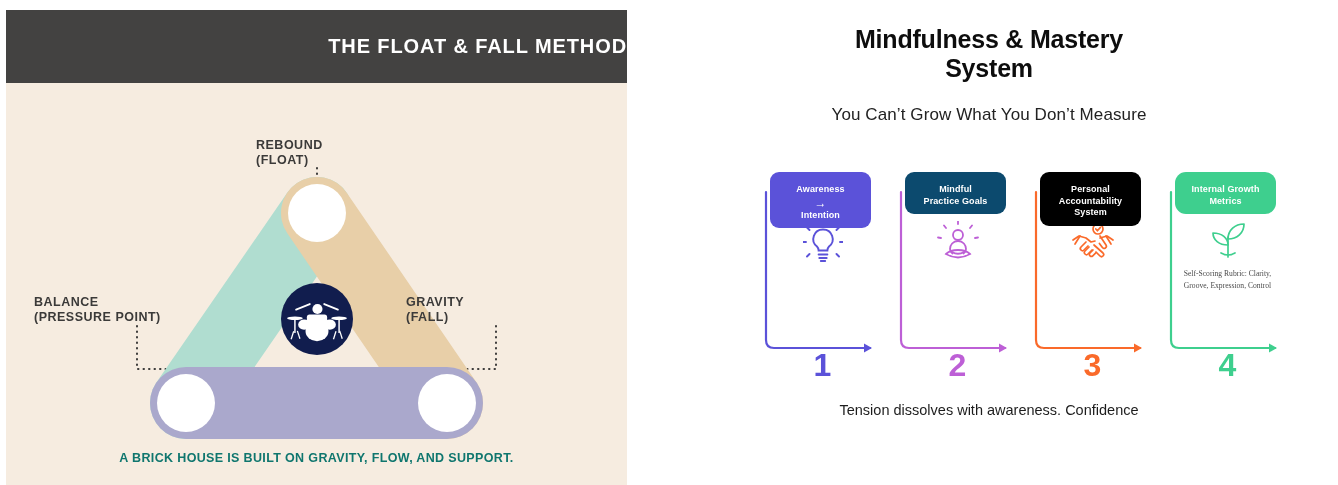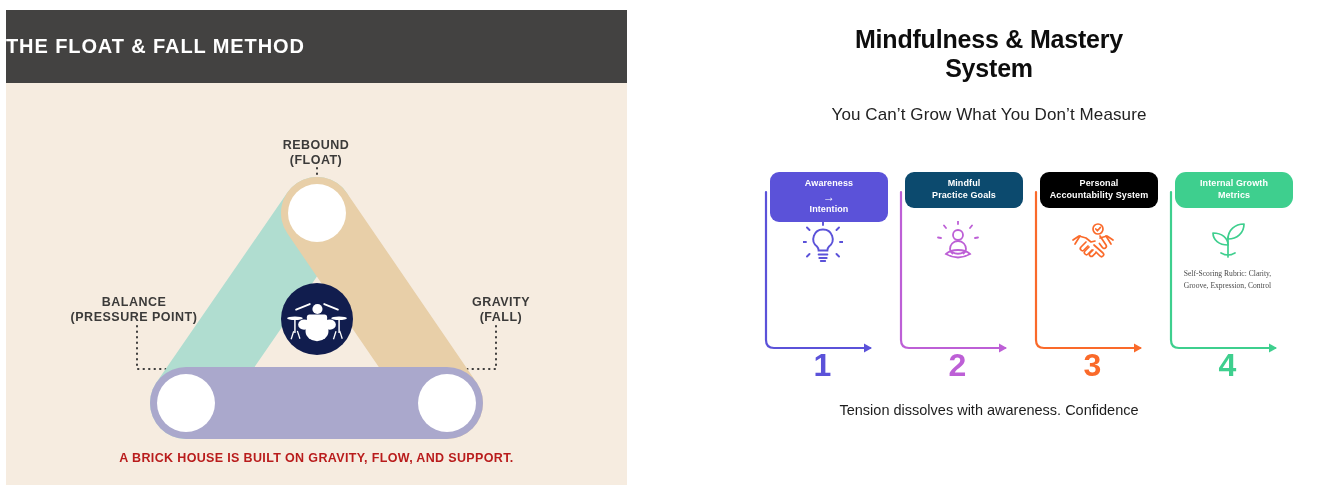--- a/index.html
+++ b/index.html
@@ -14,21 +14,21 @@
 
   
   .left-panel{
     position:absolute;left:6px;top:10px;width:621px;height:475px;
     background:#f6ece0;
     overflow:hidden;
   }
   .left-header{
     position:absolute;left:0;top:0;width:621px;height:73px;
     background:#434241;
-    display:flex;align-items:center;justify-content:flex-start;
+    display:flex;align-items:center;justify-content:flex-end;
   }
   .left-header-title{
     color:#ffffff;
     font-size:20px;
     font-weight:bold;
     letter-spacing:0.9px;
     text-align:center;
     font-family:"Liberation Sans", sans-serif;
   }
 
@@ -36,32 +36,31 @@
 
   .tri-svg{position:absolute;left:0;top:0;}
 
   .node-label{
     position:absolute;
     color:#3b3a39;
     font-size:12.5px;
     font-weight:bold;
     letter-spacing:0.5px;
     line-height:15px;
-    text-align:center;
     white-space:nowrap;
     font-family:"Liberation Sans", sans-serif;
   }
   .lbl-rebound{left:250px;top:55px;width:120px;}
   .lbl-balance{left:28px;top:212px;width:200px;}
   .lbl-gravity{left:400px;top:212px;width:190px;}
 
   .left-footer{
     position:absolute;left:0;bottom:18px;width:621px;
     text-align:center;
-    color:#b91c1c;
+    color:#0f766e;
     font-size:12.5px;
     font-weight:bold;
     letter-spacing:0.35px;
     line-height:17px;
     font-family:"Liberation Sans", sans-serif;
   }
 
   
   .plus-icon{
     position:absolute;left:653px;top:228px;width:68px;height:68px;
@@ -97,23 +96,23 @@
   }
   .step{
     position:absolute;top:0;width:125px;height:210px;
   }
   .step-0{left:0px;}
   .step-1{left:135px;}
   .step-2{left:270px;}
   .step-3{left:405px;}
 
   .step-chip{
-    position:absolute;left:10px;top:0;width:118px;
+    position:absolute;left:10px;top:0;width:101px;
     border-radius:9px;
-    padding:6px 4px 7px 4px;
+    padding:12px 4px 7px 4px;
     box-sizing:border-box;
     text-align:center;
     color:#ffffff;
     font-size:9px;
     font-weight:bold;
     line-height:11.5px;
     letter-spacing:0.1px;
     font-family:"Liberation Sans", sans-serif;
     z-index:3;
   }

